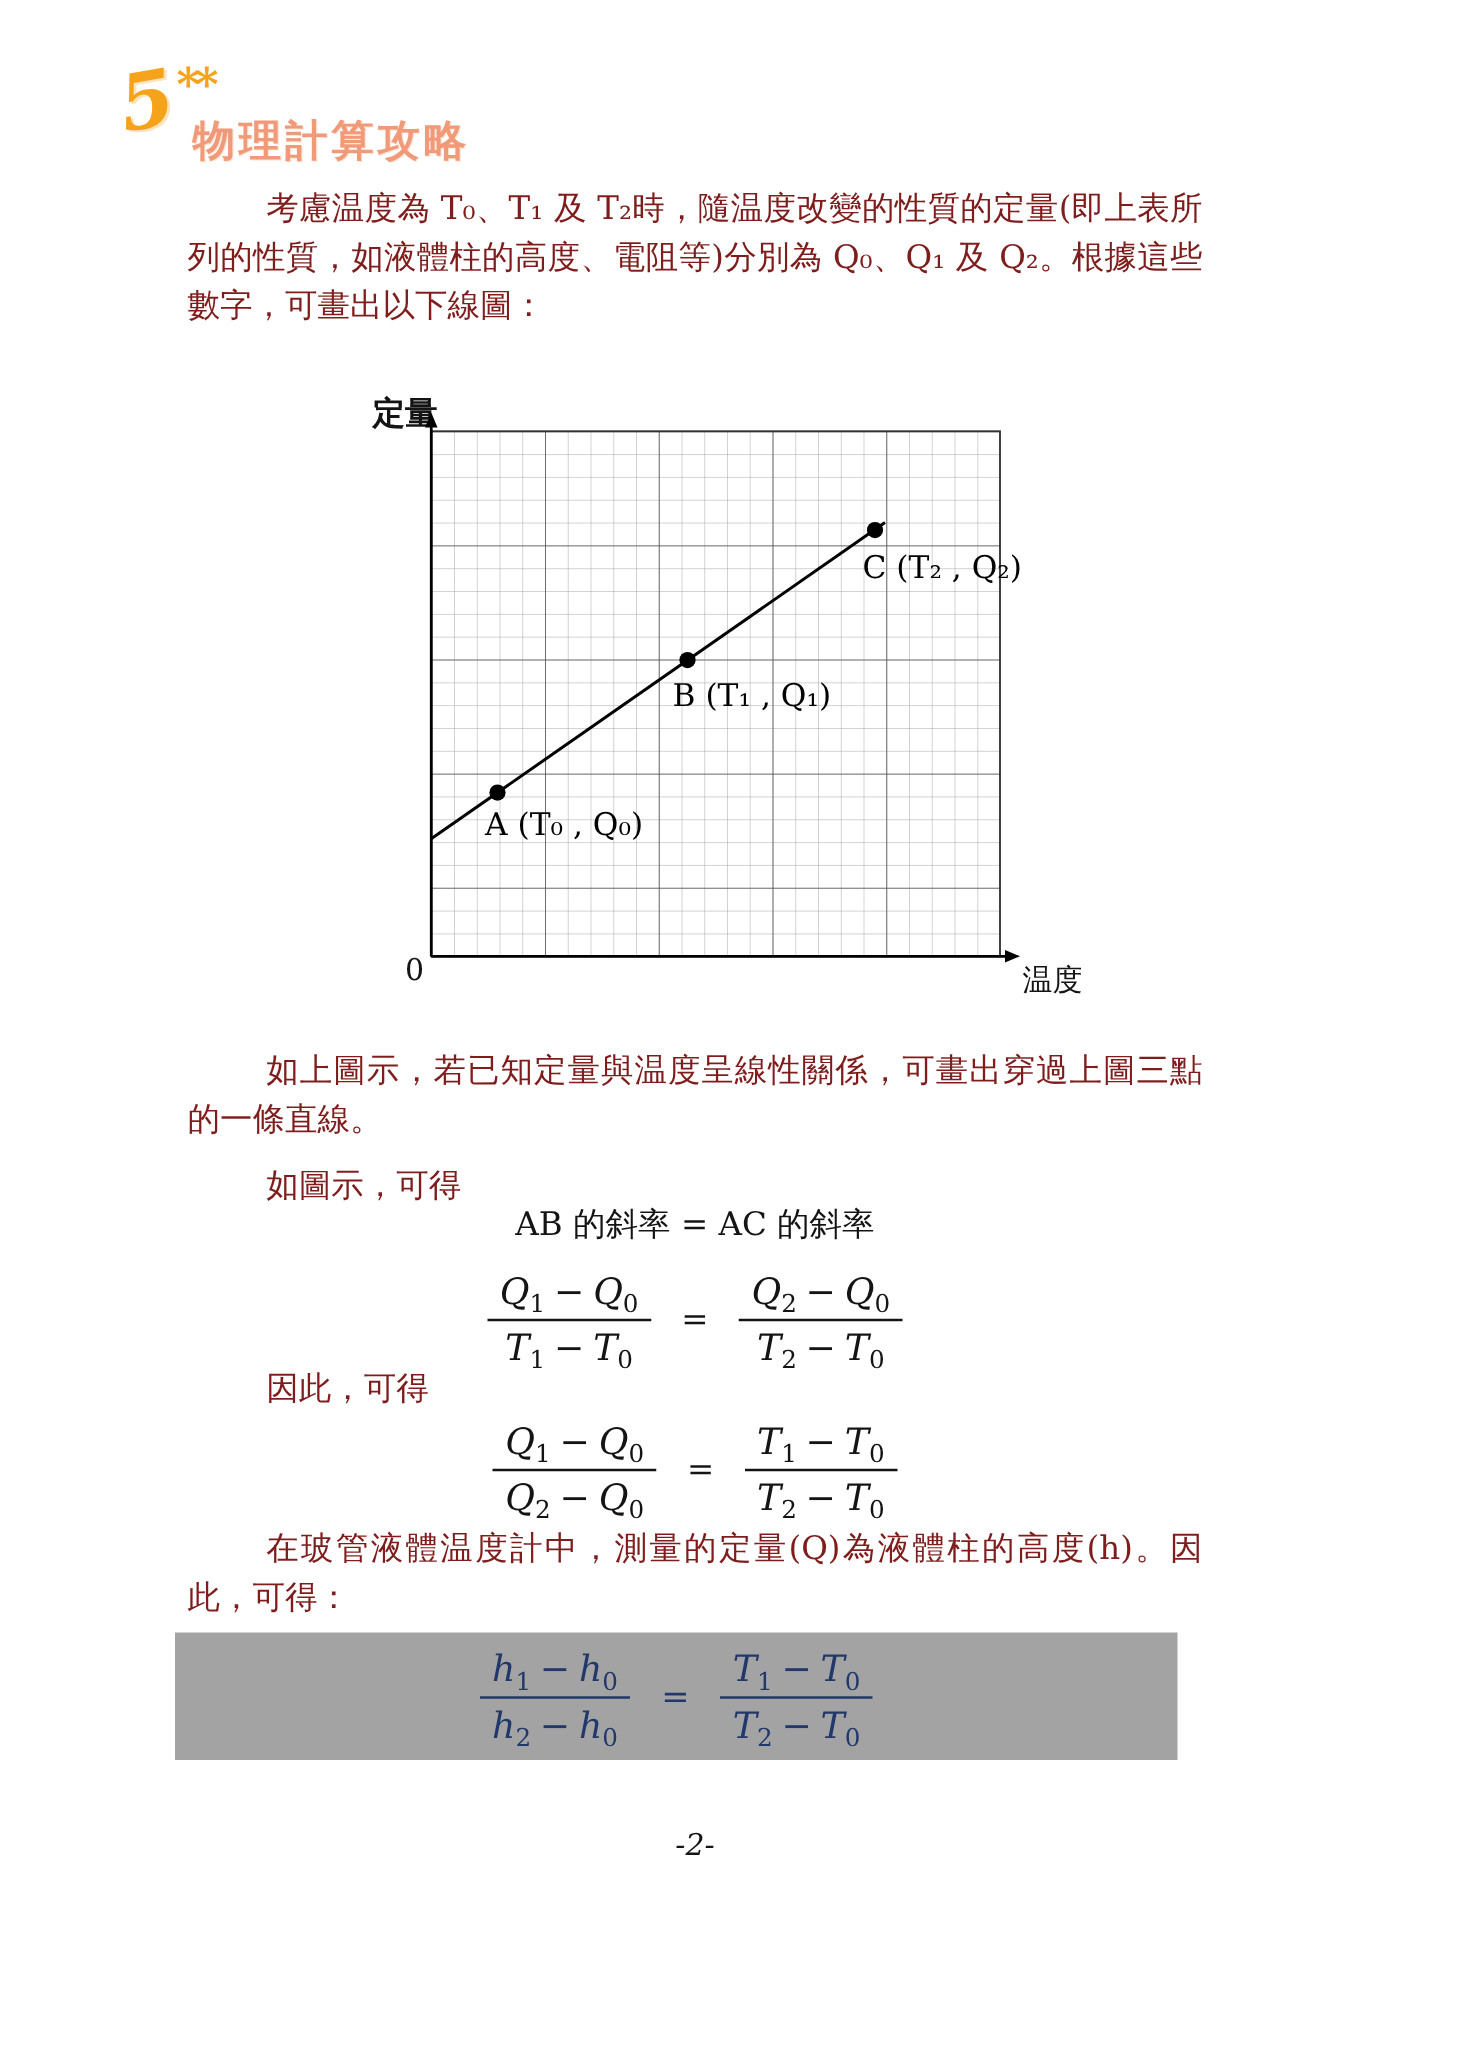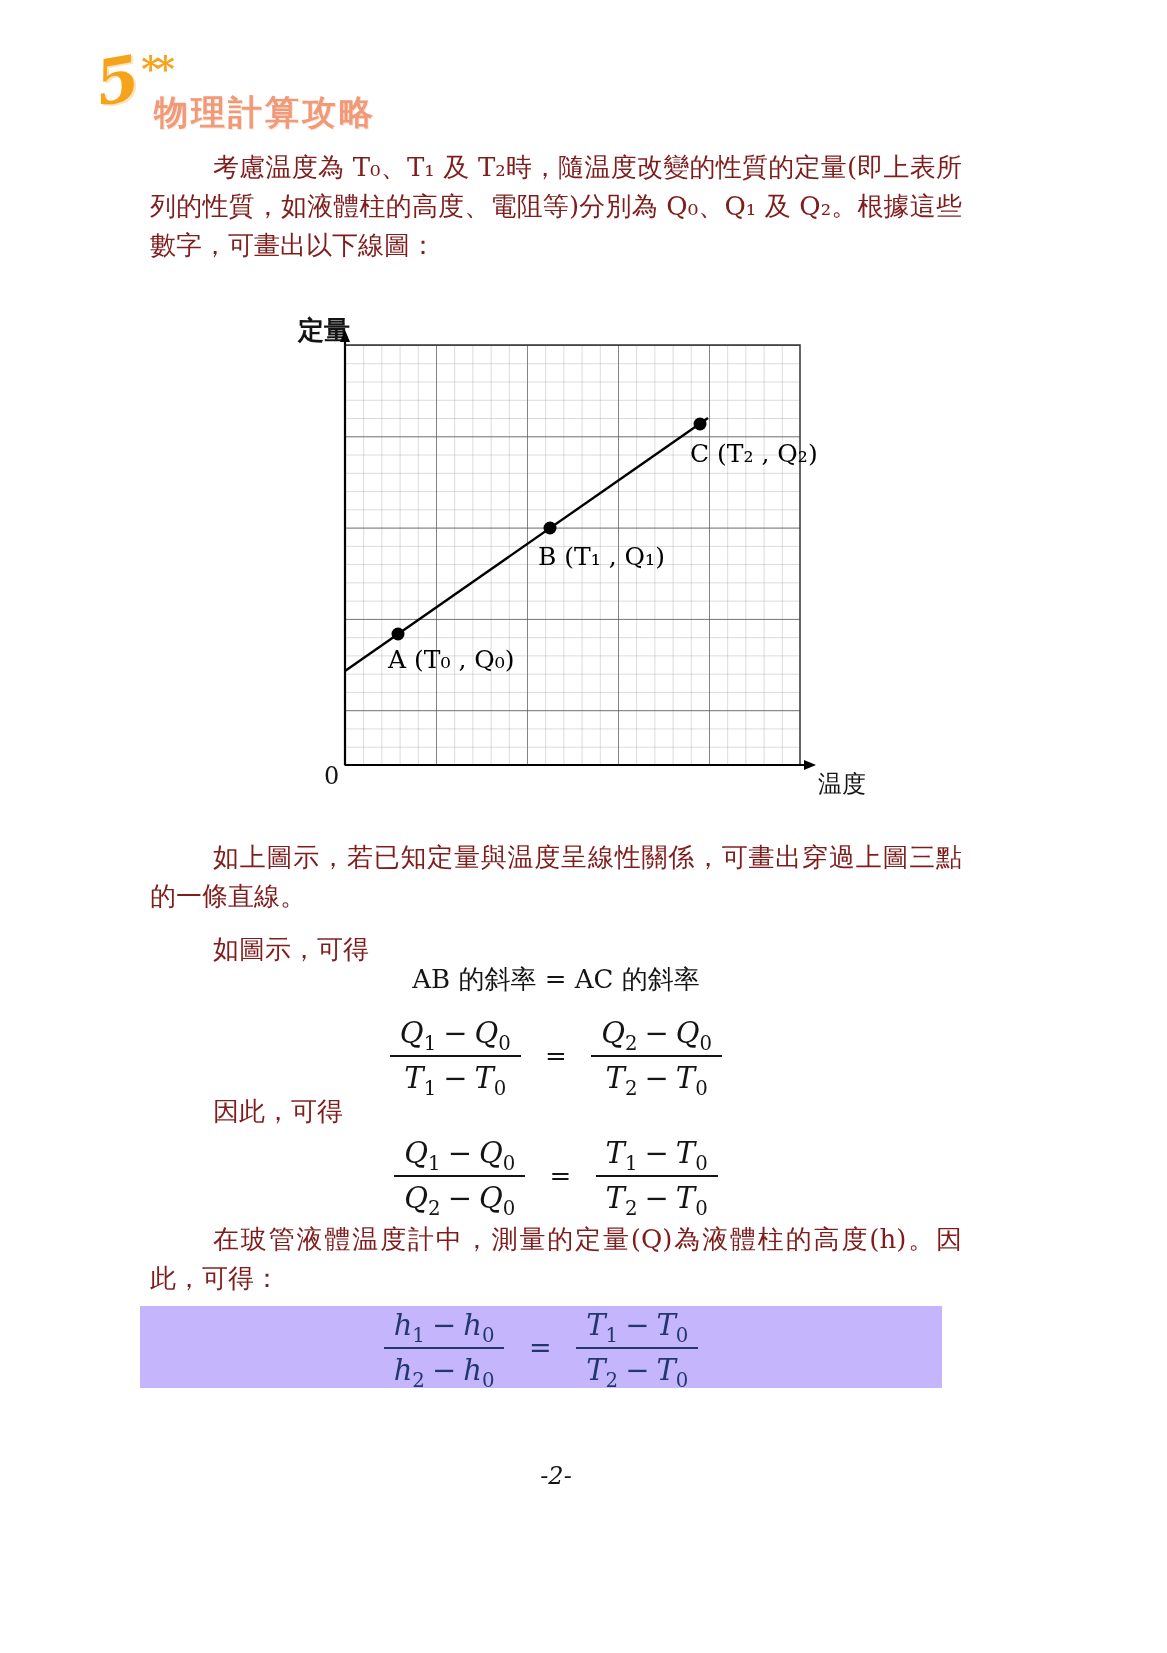--- a/index.html
+++ b/index.html
@@ -58,22 +58,22 @@
   .frac{display:inline-block;vertical-align:middle;text-align:center;margin:0 4px;font-size:29px;}
   .fnum{display:block;padding:2px 10px 5px;white-space:nowrap;}
   .fden{display:block;border-top:2px solid currentColor;padding:4px 10px 2px;white-space:nowrap;}
   .var{font-style:italic;font-family:"DejaVu Serif","Liberation Serif",serif;}
   .mop{padding:0 7px;}
   sub.msub{font-size:0.68em;font-style:normal;line-height:0;}
   .eqsign{display:inline-block;vertical-align:middle;padding:0 12px;}
 
   
   .hl-box{
-    position:absolute;left:140px;top:1306px;width:802px;height:82px;
-    background:#c4b5fd;
+    position:absolute;left:140px;top:1306px;width:802px;height:102px;
+    background:#a3a3a3;
     display:flex;align-items:center;justify-content:center;
   }
   .hl-box .eq-inner{color:#22386b;font-size:27px;}
 
   
   .page-num{
     position:absolute;left:150px;top:1462px;width:812px;text-align:center;
     font-size:24px;font-style:italic;
   }
 </style>

